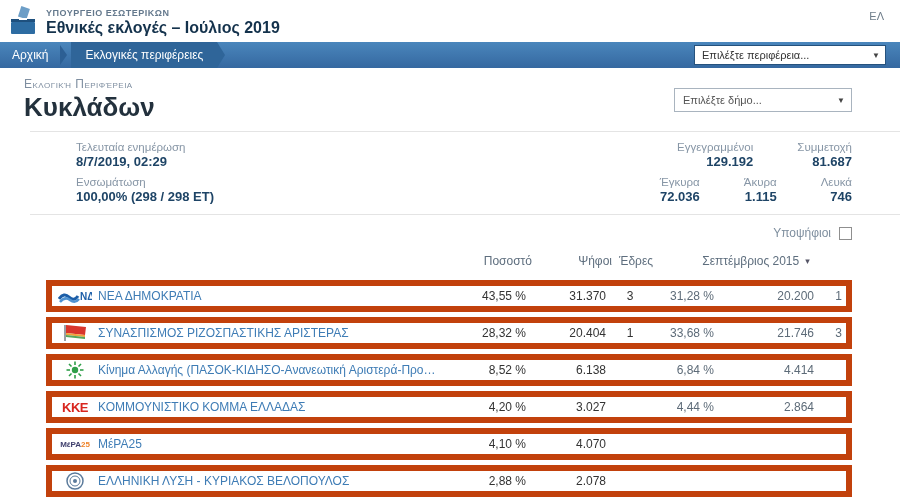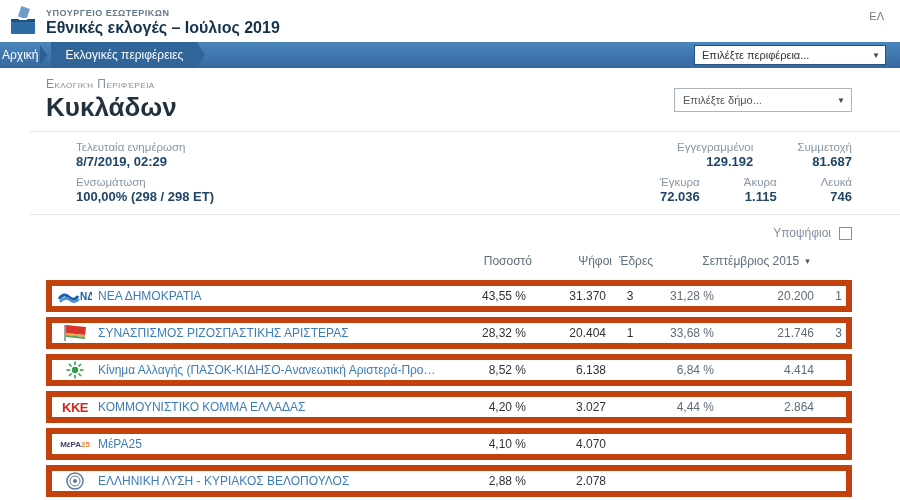--- a/index.html
+++ b/index.html
@@ -13,29 +13,29 @@
   
   .topbar { height:42px; display:flex; align-items:center; justify-content:space-between; padding:2px 16px 0 8px; background:#fff; }
   .brand { display:flex; align-items:center; gap:8px; }
   .brand-text { display:flex; flex-direction:column; }
   .ministry { font-size:9px; font-weight:bold; color:#64798d; letter-spacing:.5px; }
   .site-title { font-size:16px; font-weight:bold; color:#14324c; margin-top:1px; }
   .lang { font-size:11px; color:#6f7d8a; align-self:flex-start; margin-top:8px; cursor:pointer; }
 
   
   .bcbar { height:26px; background:linear-gradient(#4a86bc,#3568a0); display:flex; align-items:stretch; }
-  .bc-home { display:flex; align-items:center; padding:0 2px; color:#fff; font-size:12px; text-decoration:none; }
+  .bc-home { display:flex; align-items:center; padding:0 12px; color:#fff; font-size:12px; text-decoration:none; }
   .bc-sep { width:0; height:0; align-self:center; border-left:7px solid #2c5f94; border-top:10px solid transparent; border-bottom:10px solid transparent; margin-right:4px; }
   .bc-section { position:relative; display:flex; align-items:center; padding:0 14px; background:#2f6599; color:#fff; font-size:12px; text-decoration:none; margin-right:14px; }
   .bc-section::after { content:""; position:absolute; right:-8px; top:0; border-left:8px solid #2f6599; border-top:13px solid transparent; border-bottom:13px solid transparent; }
   .region-select { margin-left:auto; align-self:center; margin-right:14px; width:192px; height:20px; background:#fff; border:1px solid #26527d; display:flex; align-items:center; justify-content:space-between; padding:0 5px 0 7px; font-size:11px; color:#333; cursor:pointer; }
   .caret { font-size:8px; color:#444; }
 
   
-  .district-header { display:flex; justify-content:space-between; align-items:center; padding:9px 48px 8px 46px;gap:12px; }
+  .district-header { display:flex; justify-content:space-between; align-items:center; padding:9px 48px 8px 24px;gap:12px; }
   .district-label { font-size:12px; color:#7e8ea0; font-variant:small-caps; letter-spacing:.5px; }
   .district-name { font-size:26px; font-weight:bold; color:#23313d; margin-top:1px; }
   .muni-select { width:178px; height:24px; background:#fff; border:1px solid #a9b4bf; display:flex; align-items:center; justify-content:space-between; padding:0 6px 0 8px; font-size:11px; color:#555; cursor:pointer; }
 
   
   .stats { border-top:1px solid #e4e4e4; border-bottom:1px solid #e4e4e4; padding:9px 48px 10px 46px;margin-left:30px; }
   .band { display:flex; align-items:flex-start; }
   .band + .band { margin-top:7px; }
   .band-right { margin-left:auto; display:flex; gap:44px; }
   .stat .slabel { display:block; font-size:11.5px; color:#8796a6; }

